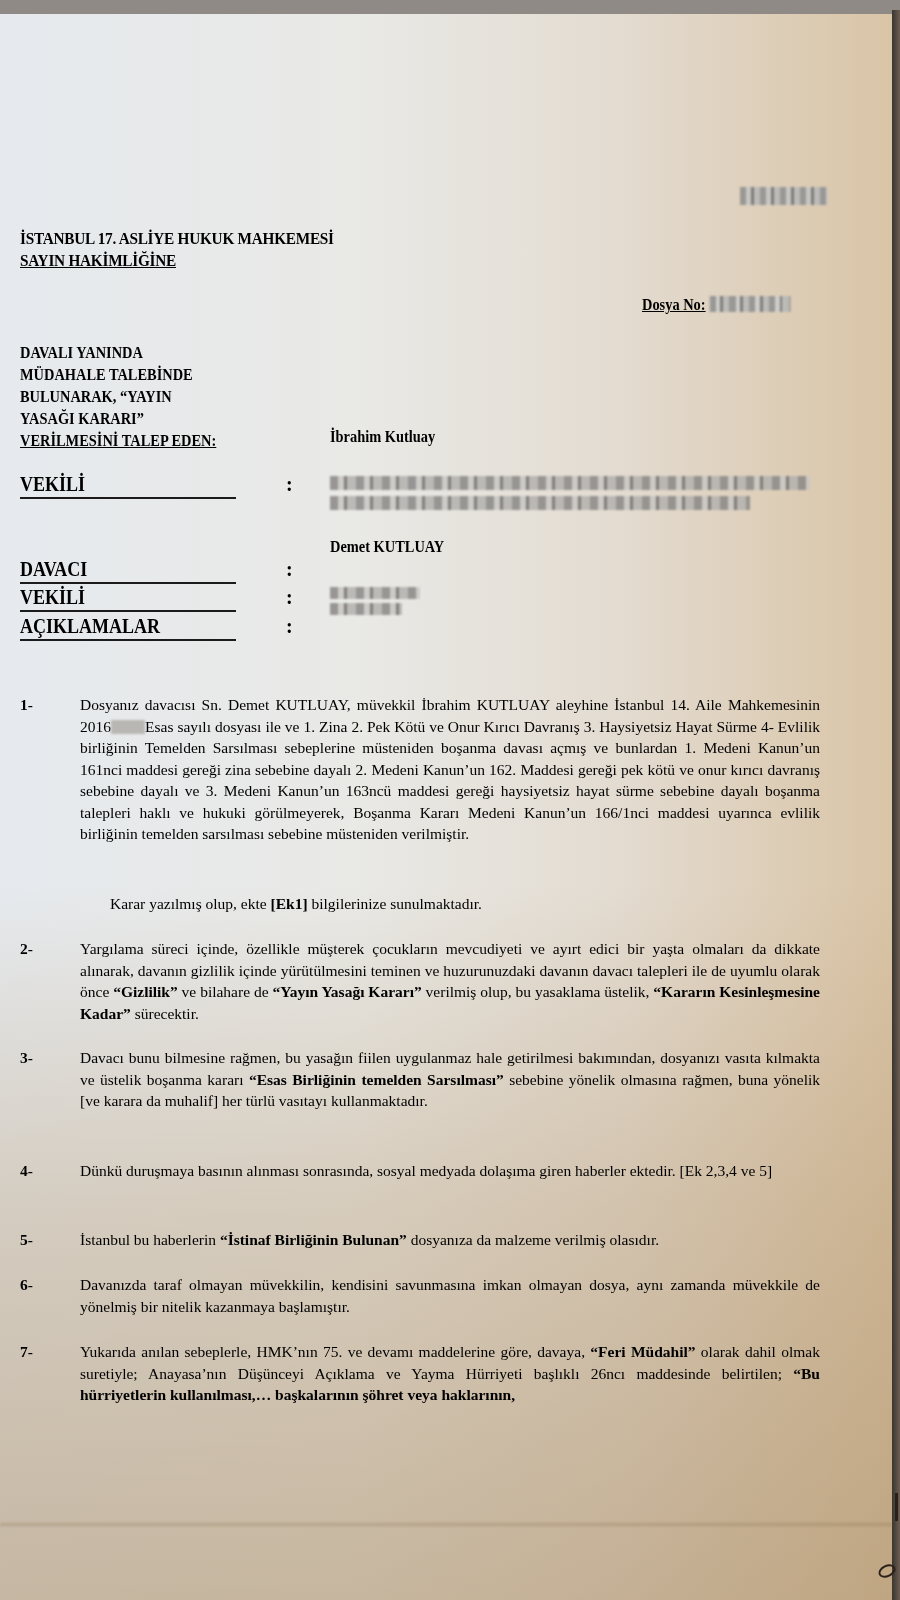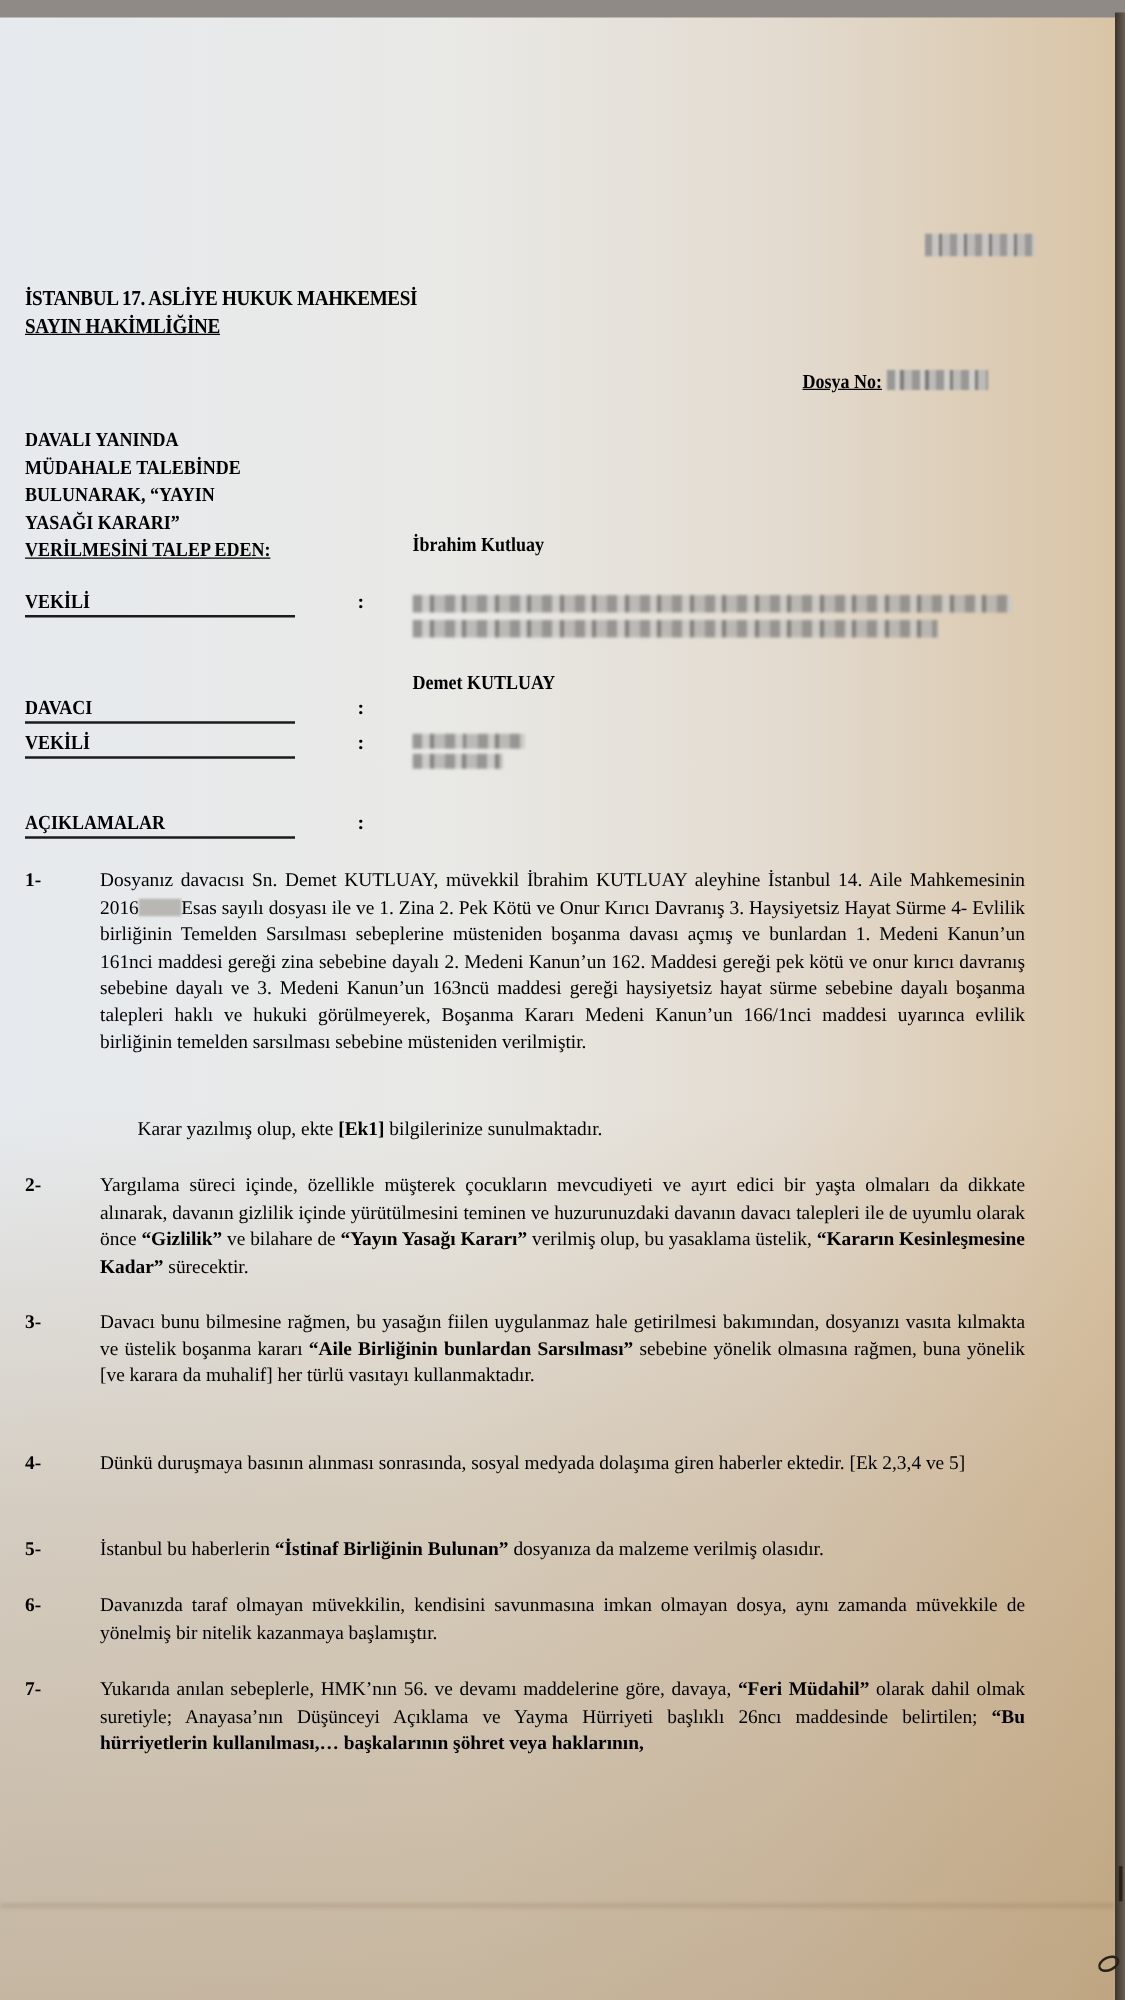--- a/index.html
+++ b/index.html
@@ -39,21 +39,21 @@
       display: inline-block; width: 90px; height: 16px; vertical-align: -2px;
       background: repeating-linear-gradient(90deg, #9a9896 0 7px, #cfcdc9 7px 12px, #7f7d7a 12px 15px, #bdbbb8 15px 22px);
       filter: blur(1px);
     }
     .party {
       position: absolute; left: 20px; font-weight: bold; font-size: 16px; line-height: 22px;
       transform: scaleX(0.9); transform-origin: left;
     }
     .party-block { top: 342px; }
     .party .ul { text-decoration: underline; }
-    .label-row { position: absolute; left: 20px; font-weight: bold; font-size: 16px; }
+    .label-row { position: absolute; left: 20px; font-weight: bold; font-size: 20px; }
     .label-row .lbl {
       display: inline-block; width: 240px; border-bottom: 2px solid #1b1b1b;
       transform: scaleX(0.9); transform-origin: left; padding-bottom: 1px;
     }
     .label-row .colon { position: absolute; left: 266px; top: 0; }
     .value { position: absolute; left: 330px; font-weight: bold; font-size: 16px; transform: scaleX(0.9); transform-origin: left; }
     .redacted-block {
       position: absolute; left: 330px; background: repeating-linear-gradient(90deg, #8a8886 0 8px, #c9c7c4 8px 14px, #6f6d6a 14px 17px, #b4b2af 17px 26px);
       filter: blur(1.2px); opacity: 0.85;
     }
@@ -118,59 +118,59 @@
 </div>
 <div class="value" style="top:538px;">Demet KUTLUAY</div>
 
 <div class="label-row" style="top:586px;">
   <span class="lbl">VEKİLİ</span>
   <span class="colon">:</span>
 </div>
 <div class="redacted-block" style="top:587px; width:90px; height:12px;"></div>
 <div class="redacted-block" style="top:603px; width:72px; height:12px;"></div>
 
-<div class="label-row" style="top:650px;">
+<div class="label-row" style="top:615px;">
   <span class="lbl">AÇIKLAMALAR</span>
   <span class="colon">:</span>
 </div>
 
 <div class="item" style="top:694px;">
   <span class="num">1-</span>
   <span class="txt"><span>Dosyanız davacısı Sn. Demet KUTLUAY, müvekkil İbrahim KUTLUAY aleyhine İstanbul 14. Aile Mahkemesinin 2016</span><span class="inline-redact"></span><span>Esas sayılı dosyası ile ve 1. Zina 2. Pek Kötü ve Onur Kırıcı Davranış 3. Haysiyetsiz Hayat Sürme 4- Evlilik birliğinin Temelden Sarsılması sebeplerine müsteniden boşanma davası açmış ve bunlardan 1. Medeni Kanun’un 161nci maddesi gereği zina sebebine dayalı 2. Medeni Kanun’un 162. Maddesi gereği pek kötü ve onur kırıcı davranış sebebine dayalı ve 3. Medeni Kanun’un 163ncü maddesi gereği haysiyetsiz hayat sürme sebebine dayalı boşanma talepleri haklı ve hukuki görülmeyerek, Boşanma Kararı Medeni Kanun’un 166/1nci maddesi uyarınca evlilik birliğinin temelden sarsılması sebebine müsteniden verilmiştir.</span></span>
 </div>
 
 <div class="body-text" style="top:893px; left:71px;margin-left:39px;">
   <span>Karar yazılmış olup, ekte </span><b>[Ek1]</b><span> bilgilerinize sunulmaktadır.</span>
 </div>
 
 <div class="item" style="top:938px;">
   <span class="num">2-</span>
   <span class="txt"><span>Yargılama süreci içinde, özellikle müşterek çocukların mevcudiyeti ve ayırt edici bir yaşta olmaları da dikkate alınarak, davanın gizlilik içinde yürütülmesini teminen ve huzurunuzdaki davanın davacı talepleri ile de uyumlu olarak önce </span><b>“Gizlilik”</b><span> ve bilahare de </span><b>“Yayın Yasağı Kararı”</b><span> verilmiş olup, bu yasaklama üstelik, </span><b>“Kararın Kesinleşmesine Kadar”</b><span> sürecektir.</span></span>
 </div>
 
 <div class="item" style="top:1047px;">
   <span class="num">3-</span>
-  <span class="txt"><span>Davacı bunu bilmesine rağmen, bu yasağın fiilen uygulanmaz hale getirilmesi bakımından, dosyanızı vasıta kılmakta ve üstelik boşanma kararı </span><b>“Aile Birliğinin bunlardan Sarsılması”</b><span> sebebine yönelik olmasına rağmen, buna yönelik [ve karara da muhalif] her türlü vasıtayı kullanmaktadır.</span></span>
+  <span class="txt"><span>Davacı bunu bilmesine rağmen, bu yasağın fiilen uygulanmaz hale getirilmesi bakımından, dosyanızı vasıta kılmakta ve üstelik boşanma kararı </span><b>“Esas Birliğinin temelden Sarsılması”</b><span> sebebine yönelik olmasına rağmen, buna yönelik [ve karara da muhalif] her türlü vasıtayı kullanmaktadır.</span></span>
 </div>
 
 <div class="item" style="top:1160px;">
   <span class="num">4-</span>
   <span class="txt">Dünkü duruşmaya basının alınması sonrasında, sosyal medyada dolaşıma giren haberler ektedir. [Ek 2,3,4 ve 5]</span>
 </div>
 
 <div class="item" style="top:1229px;">
   <span class="num">5-</span>
   <span class="txt"><span>İstanbul bu haberlerin </span><b>“İstinaf Birliğinin Bulunan”</b><span> dosyanıza da malzeme verilmiş olasıdır.</span></span>
 </div>
 
 <div class="item" style="top:1274px;">
   <span class="num">6-</span>
   <span class="txt">Davanızda taraf olmayan müvekkilin, kendisini savunmasına imkan olmayan dosya, aynı zamanda müvekkile de yönelmiş bir nitelik kazanmaya başlamıştır.</span>
 </div>
 
 <div class="item" style="top:1341px;">
   <span class="num">7-</span>
-  <span class="txt"><span>Yukarıda anılan sebeplerle, HMK’nın 56. ve devamı maddelerine göre, davaya, </span><b>“Feri Müdahil”</b><span> olarak dahil olmak suretiyle; Anayasa’nın Düşünceyi Açıklama ve Yayma Hürriyeti başlıklı 26ncı maddesinde belirtilen; </span><b>“Bu hürriyetlerin kullanılması,… başkalarının şöhret veya haklarının,</b></span>
+  <span class="txt"><span>Yukarıda anılan sebeplerle, HMK’nın 75. ve devamı maddelerine göre, davaya, </span><b>“Feri Müdahil”</b><span> olarak dahil olmak suretiyle; Anayasa’nın Düşünceyi Açıklama ve Yayma Hürriyeti başlıklı 26ncı maddesinde belirtilen; </span><b>“Bu hürriyetlerin kullanılması,… başkalarının şöhret veya haklarının,</b></span>
 </div>
 
 <div class="fold"></div>
 <div class="pen-stroke"></div>
 <div class="pen-mark"></div>
 
 </body></html>

